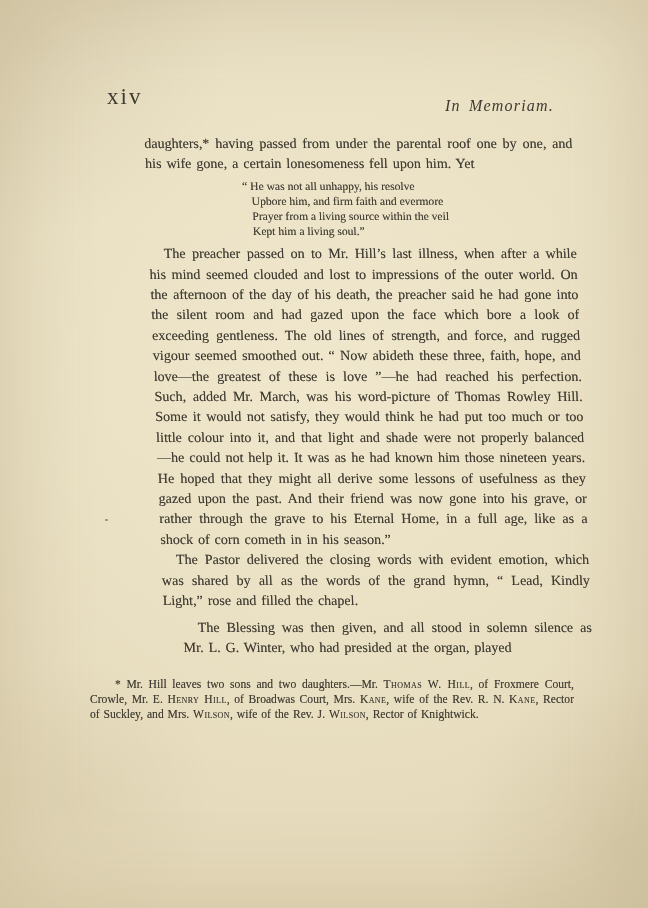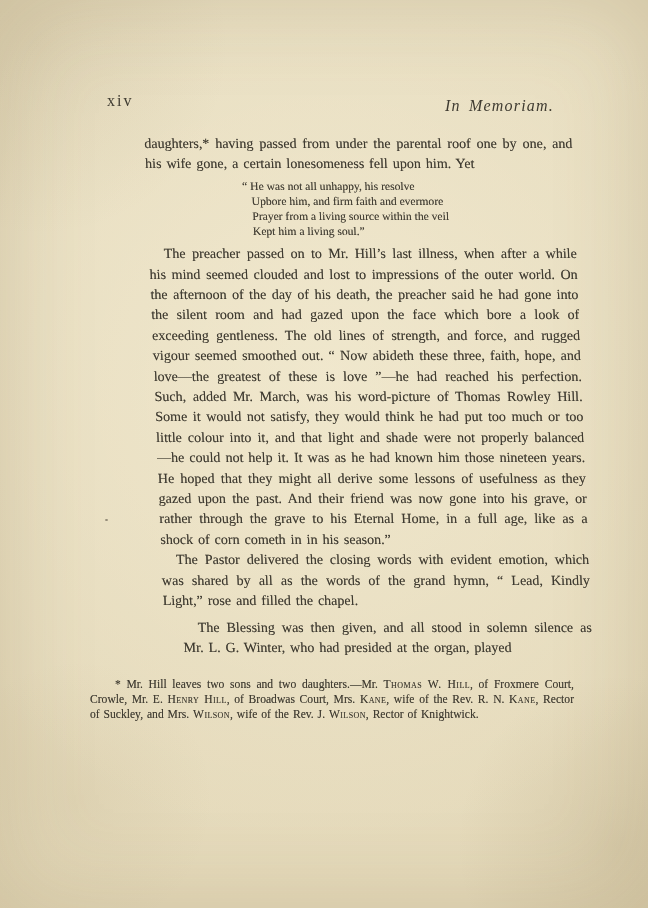--- a/index.html
+++ b/index.html
@@ -21,22 +21,22 @@
       radial-gradient(120% 90% at 50% 42%, rgba(255,249,228,0.38) 0%, rgba(255,249,228,0) 58%),
       radial-gradient(42% 30% at 6% 5%, rgba(125,104,60,0.10), rgba(125,104,60,0) 70%),
       radial-gradient(34% 26% at 95% 93%, rgba(125,104,60,0.13), rgba(125,104,60,0) 72%),
       radial-gradient(30% 22% at 12% 88%, rgba(125,104,60,0.07), rgba(125,104,60,0) 70%),
       linear-gradient(var(--paper), #e5dabb);
     box-shadow: inset 0 0 95px rgba(128,106,60,0.22);
   }
   .folio {
     position: absolute;
     left: 107px;
-    top: 92px;
-    font-size: 16px;
+    top: 84px;
+    font-size: 23px;
     letter-spacing: 2px;
   }
   .running-title {
     position: absolute;
     left: 126px;
     top: 97px;
     width: 428px;
     text-align: right;
     font-style: italic;
     font-size: 16px;

